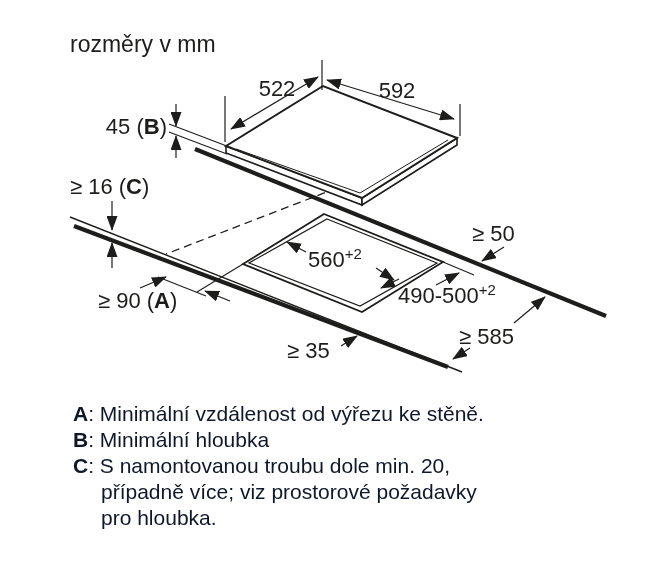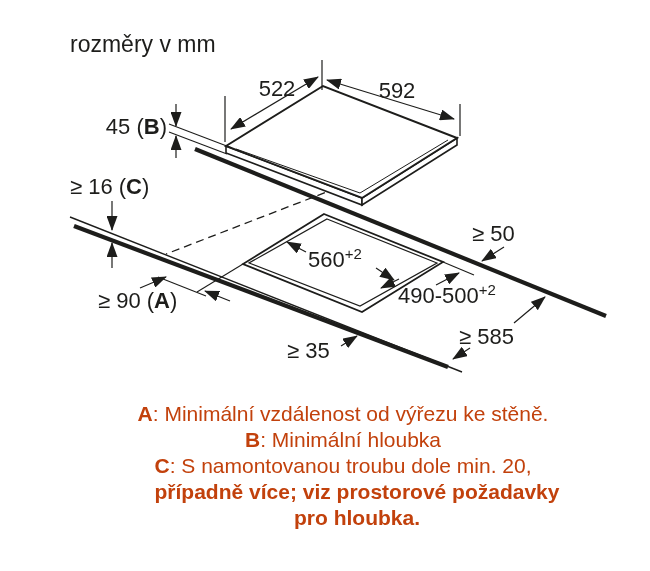--- a/index.html
+++ b/index.html
@@ -2,23 +2,23 @@
 <html><head>
 <meta charset="utf-8">
 <style>
   html,body{margin:0;padding:0;background:#ffffff;}
   body{width:650px;height:571px;position:relative;overflow:hidden;
        font-family:"Liberation Sans", sans-serif;color:#1d1d1b;}
   #stage{position:absolute;left:0;top:0;width:650px;height:571px;text-decoration:underline;}
   svg text{font-family:"Liberation Sans", sans-serif;fill:#1d1d1b;}
   .b{font-weight:bold;}
   #legend{position:absolute;left:73px;top:401px;width:540px;
-          font-size:21px;line-height:26px;color:#c2410c;text-align:center;}
+          font-size:21px;line-height:26px;color:#0f172a;}
   .legend-row{white-space:nowrap;}
-  .legend-row.cont{padding-left:28px;font-weight:bold;}
+  .legend-row.cont{padding-left:28px;}
   .legend-letter{font-weight:bold;}
 </style>
 </head>
 <body>
 
 <div id="stage">
 <svg width="650" height="571" viewBox="0 0 650 571">
   <defs>
     <marker id="arr" markerUnits="userSpaceOnUse" markerWidth="15" markerHeight="11" viewBox="0 0 15 11" refX="14" refY="5.5" orient="auto-start-reverse">
       <path d="M0,0 L15,5.5 L0,11 Z" fill="#1d1d1b"></path>

